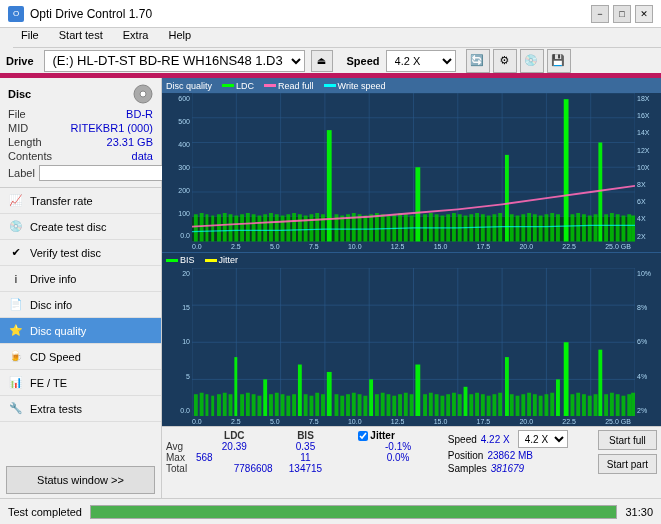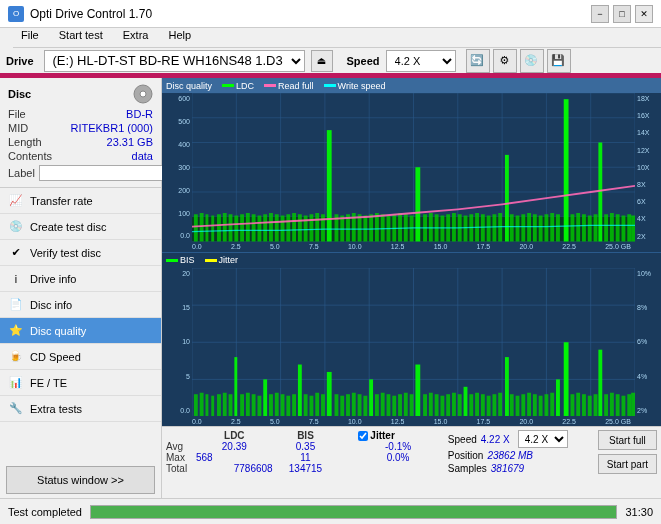--- a/index.html
+++ b/index.html
@@ -543,21 +543,21 @@
       <div style="font-size:10px; min-width:140px;">
         <div style="display:flex; align-items:center; gap:4px; margin-bottom:2px;">
           <span>Speed</span>
           <span style="color:#0000cc; margin-right:4px;">4.22 X</span>
           <select style="height:18px;font-size:10px;border:1px solid #aaa;background:white;padding:0 2px;">
             <option>4.2 X</option>
           </select>
         </div>
         <div style="display:flex; gap:4px; margin-bottom:2px; align-items:center;">
           <span>Position</span>
-          <span style="color:#0000cc;font-style:italic;">23862 MB</span>
+          <span style="color:#0000cc;">23862 MB</span>
         </div>
         <div style="display:flex; gap:4px; ">
           <span>Samples</span>
           <span style="color:#0000cc;font-style:italic;">381679</span>
         </div>
       </div>
 
       <div style="display:flex;flex-direction:column;gap:4px;margin-left:4px;">
         <button class="start-btn">Start full</button>
         <button class="start-btn">Start part</button>

